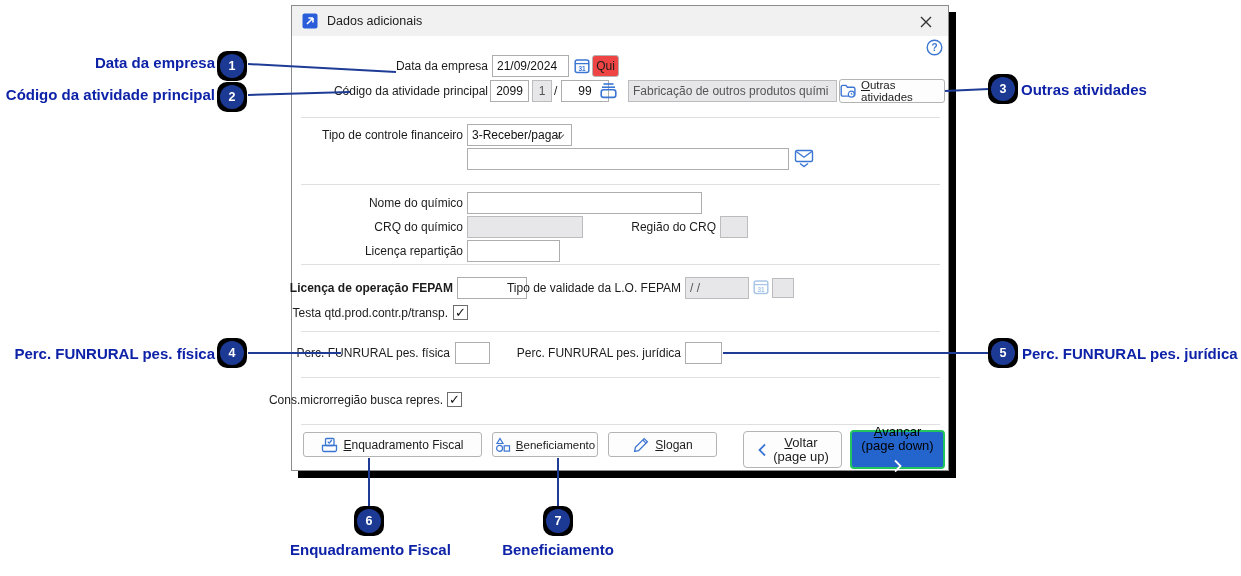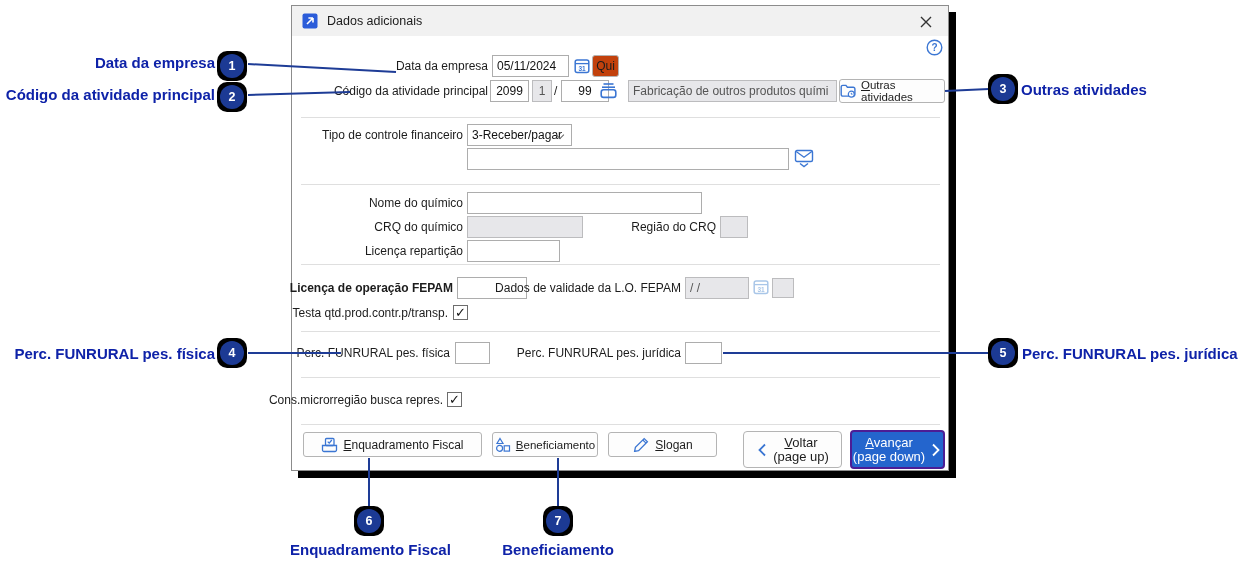--- a/index.html
+++ b/index.html
@@ -39,21 +39,21 @@
   }
   .divider { position:absolute; left:301px; width:639px; height:1px; background:#dfdfdf; z-index:2; }
   .chev-down {
     position:absolute; right:8px; top:7px; width:6px; height:6px;
     border:solid #666; border-width:0 1.5px 1.5px 0; transform:rotate(45deg);
   }
   .select { position:relative; }
   
   .nav-btn { flex-direction:row; border-radius:4px; }
   .nav-btn .two-line { display:flex; flex-direction:column; align-items:center; line-height:14px; font-size:13px; }
-  .primary { background:#2465cd; border:2px solid #4c1d95; color:#ffffff; }
+  .primary { background:#2465cd; border:2px solid #22c55e; color:#000000;flex-direction:column; }
   
   .badge {
     position:absolute; width:30px; height:30px; background:#000; border-radius:10px;
     padding:3px; z-index:6;
   }
   .badge-inner {
     width:24px; height:24px; border-radius:50%; background:#1c3a94; color:#fff;
     font-size:12.5px; font-weight:bold; display:flex; align-items:center; justify-content:center;
   }
   .ann-label {
@@ -87,29 +87,29 @@
   </div>
 
   <span class="abs" style="left:926px; top:39px;">
     <svg width="17" height="17" viewBox="0 0 17 17">
         <circle cx="8.5" cy="8.5" r="7.3" fill="none" stroke="#3b76d3" stroke-width="1.4"></circle>
         <text x="8.5" y="12" font-size="10" font-weight="bold" text-anchor="middle" fill="#3b76d3">?</text>
       </svg>
   </span>
 
   <div class="abs lbl" style="right:753px; top:55px;">Data da empresa</div>
-  <div class="abs field" style="left:492px; top:55px; width:77px;">05/11/2024</div>
+  <div class="abs field" style="left:492px; top:55px; width:77px;">21/09/2024</div>
   <span class="abs" style="left:574px; top:58px;">
     <svg width="16" height="16" viewBox="0 0 16 16">
         <rect x="1.2" y="2" width="13.6" height="12.6" rx="2" fill="none" stroke="#3b76d3" stroke-width="1.5"></rect>
         <line x1="1.2" y1="5.6" x2="14.8" y2="5.6" stroke="#3b76d3" stroke-width="1.3"></line>
         <text x="8" y="12.6" font-size="6.5" font-weight="bold" text-anchor="middle" fill="#3b76d3">31</text>
       </svg>
   </span>
-  <div class="abs btn" style="left:592px; top:55px; width:27px; height:22px; background:#c2410c;">Qui</div>
+  <div class="abs btn" style="left:592px; top:55px; width:27px; height:22px; background:#ef4444;">Qui</div>
 
   <div class="abs lbl" style="right:753px; top:80px;">Código da atividade principal</div>
   <div class="abs field center" style="left:490px; top:80px; width:39px;">2099</div>
   <div class="abs field gray center" style="left:532px; top:80px; width:20px;">1</div>
   <div class="abs" style="left:554px; top:80px; font-size:12px; line-height:22px; color:#1c1c1c;">/</div>
   <div class="abs field center" style="left:561px; top:80px; width:48px;">99</div>
   <span class="abs" style="left:599px; top:81px;">
     <svg width="19" height="19" viewBox="0 0 19 19">
         <line x1="4.5" y1="3" x2="14.5" y2="3" stroke="#3b76d3" stroke-width="1.6"></line>
         <line x1="3" y1="6.2" x2="16" y2="6.2" stroke="#3b76d3" stroke-width="1.6"></line>
@@ -155,21 +155,21 @@
   <div class="abs lbl" style="right:525px; top:216px;">Região do CRQ</div>
   <div class="abs field gray" style="left:720px; top:216px; width:28px;"></div>
 
   <div class="abs lbl" style="right:778px; top:240px;">Licença repartição</div>
   <div class="abs field" style="left:467px; top:240px; width:93px;"></div>
 
   <div class="divider" style="top:264px;"></div>
 
   <div class="abs lbl" style="right:788px; top:277px;font-weight:bold;">Licença de operação FEPAM</div>
   <div class="abs field" style="left:457px; top:277px; width:70px;"></div>
-  <div class="abs lbl" style="right:560px; top:277px;">Dados de validade da L.O. FEPAM</div>
+  <div class="abs lbl" style="right:560px; top:277px;">Tipo de validade da L.O. FEPAM</div>
   <div class="abs field gray" style="left:685px; top:277px; width:64px;">/ /</div>
   <span class="abs" style="left:753px; top:279px;">
     <svg width="16" height="16" viewBox="0 0 16 16">
         <rect x="1.2" y="2" width="13.6" height="12.6" rx="2" fill="none" stroke="#a9c6e8" stroke-width="1.5"></rect>
         <line x1="1.2" y1="5.6" x2="14.8" y2="5.6" stroke="#a9c6e8" stroke-width="1.3"></line>
         <text x="8" y="12.6" font-size="6.5" font-weight="bold" text-anchor="middle" fill="#a9c6e8">31</text>
       </svg>
   </span>
   <div class="abs field gray" style="left:772px; top:278px; width:22px; height:20px;"></div>
 

